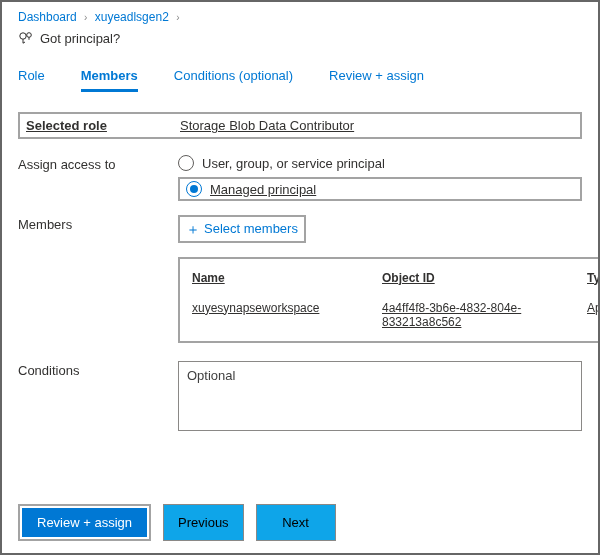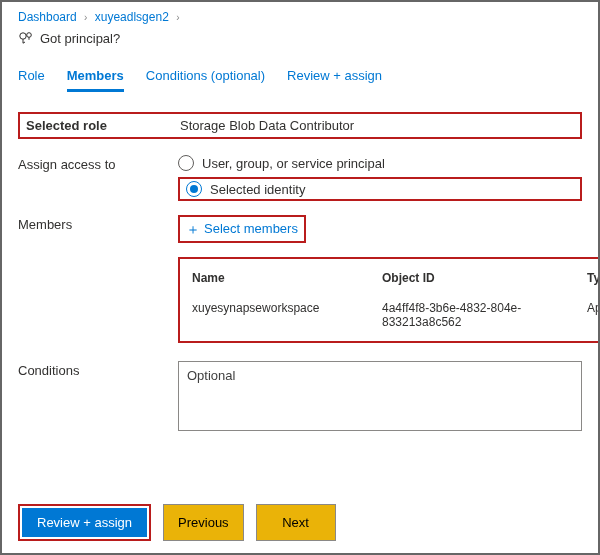--- a/index.html
+++ b/index.html
@@ -41,21 +41,21 @@
     align-items: center;
     gap: 6px;
     font-size: 13px;
     color: #323130;
     margin-bottom: 22px;
     cursor: pointer;
   }
   .feedback svg { width: 16px; height: 16px; }
   .tabs {
     display: flex;
-    gap: 22px;
+    gap: 36px;
     border-bottom: none;
     margin-bottom: 20px;
   }
   .tab {
     color: #0078d4;
     font-size: 13px;
     padding-bottom: 6px;
     cursor: pointer;
   }
   .tab.active {
@@ -70,23 +70,24 @@
   .row .label {
     width: 160px;
     font-size: 13px;
     font-weight: 600;
     flex-shrink: 0;
     padding-top: 2px;
   }
   .row.plain .label { font-weight: 400; }
   .row .value { flex: 1; }
   .hl-red {
-    border: 2px solid #b91c1c;
+    border: 2px solid #a3a3a3;
     padding: 4px 6px;
     display: inline-block;
+    text-decoration: underline;
   }
   .selected-role-box {
     display: flex;
     align-items: center;
     width: 100%;
   }
   .radios { display: flex; flex-direction: column; gap: 6px; }
   .radio-opt {
     display: flex;
     align-items: center;
@@ -142,21 +143,21 @@
     left: 0; right: 0; bottom: 0;
     padding: 12px 16px;
     display: flex;
     gap: 12px;
     background: #fff;
   }
   .btn {
     font-size: 13px;
     padding: 6px 14px;
     border: 1px solid #8a8886;
-    background: #eab308;
+    background: #0ea5e9;
     cursor: pointer;
     min-width: 80px;
   }
   .btn.primary {
     background: #0078d4;
     border-color: #0078d4;
     color: #fff;
   }
   .footer .hl-red { padding: 2px; }
 </style>
@@ -198,21 +199,21 @@
   <div class="row plain">
     <div class="label">Assign access to</div>
     <div class="value radios">
       <div class="radio-opt">
         <span class="radio-circle"></span>
         <span>User, group, or service principal</span>
       </div>
       <div class="hl-red" style="padding:2px 6px;">
         <div class="radio-opt">
           <span class="radio-circle checked"></span>
-          <span>Selected identity</span>
+          <span>Managed principal</span>
         </div>
       </div>
     </div>
   </div>
 
   <div class="row plain">
     <div class="label">Members</div>
     <div class="value">
       <span class="hl-red">
         <span class="select-members">

